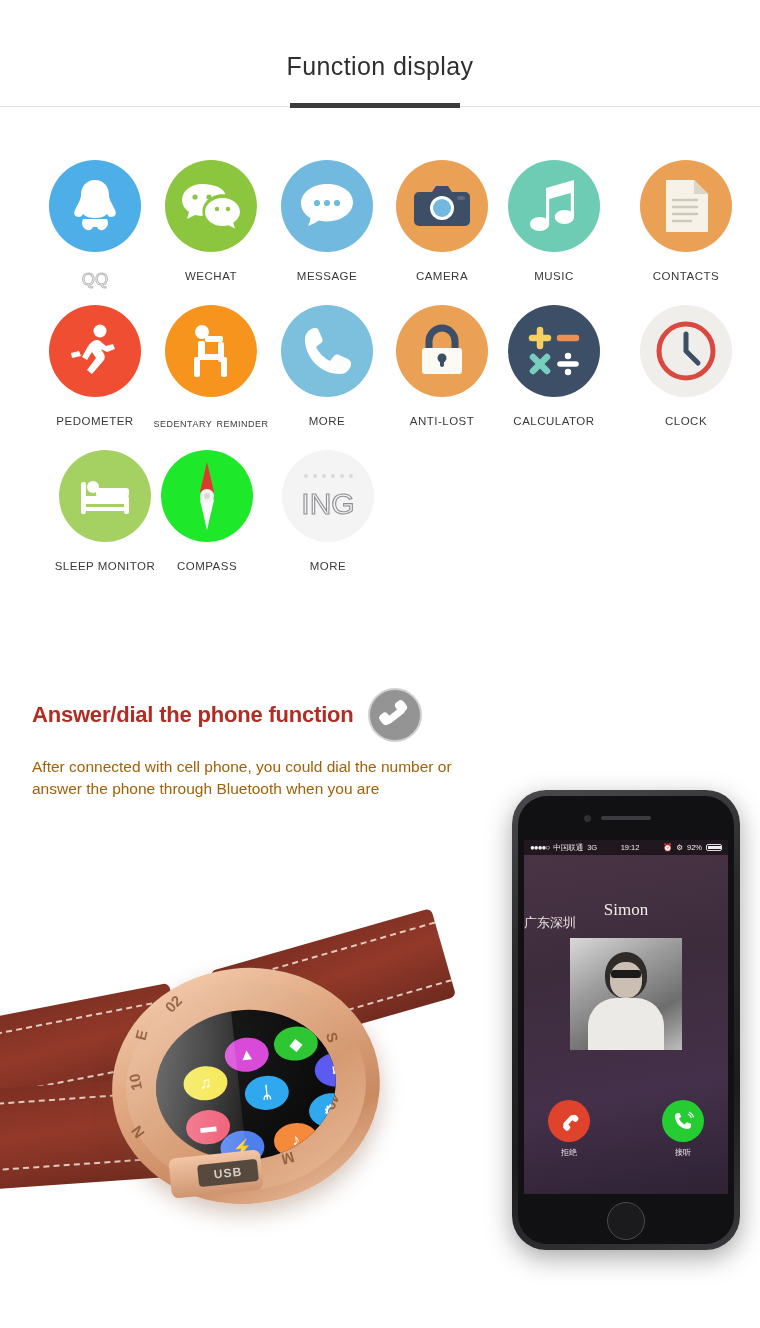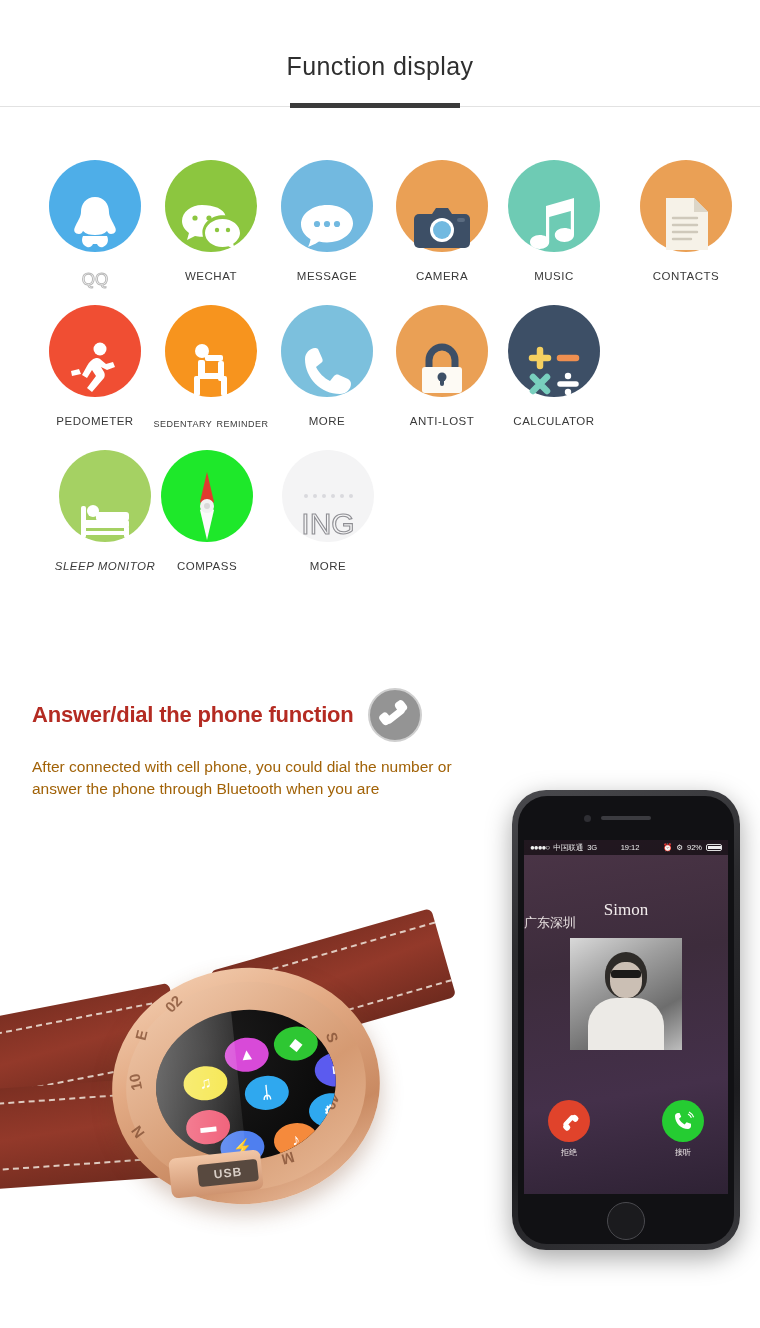--- a/index.html
+++ b/index.html
@@ -28,21 +28,21 @@
 
   
   .grid { position: absolute; left: 0; top: 160px; width: 760px; }
   .grid-row { position: relative; height: 145px; }
   .cell {
     position: absolute; width: 120px; text-align: center;
   }
   .circle {
     width: 92px; height: 92px; border-radius: 50%;
     margin: 0 auto; position: relative;
-    display: flex; align-items: flex-end; justify-content: center;
+    display: flex; align-items: center; justify-content: center;
   }
   .cell-label {
     margin-top: 18px; font-size: 11.5px; color: #3a3a3a;
     letter-spacing: .5px; white-space: nowrap;
   }
   .cell-label.outline {
     color: transparent; -webkit-text-stroke: 1px #b9b9b9;
     font-size: 17px; letter-spacing: 0px;
   }
   .cell-label.smallcaps { font-variant: small-caps; text-transform: lowercase; font-size: 13px; text-align: center; }
@@ -332,23 +332,32 @@
                 <path d="M34 13h16" stroke="#ef8f50" stroke-width="6.5"></path>
                 <path d="M7 32l14 14M21 32L7 46" stroke="#79cfbe" stroke-width="6.5"></path>
                 <path d="M34 39h16" stroke="#fff" stroke-width="5.5"></path>
               </g>
               <circle cx="42" cy="31" r="3.2" fill="#fff"></circle>
               <circle cx="42" cy="47" r="3.2" fill="#fff"></circle>
             </svg>
           </div>
           <div class="cell-label">CALCULATOR</div>
         </div>
+        <div class="cell" style="left: 626px;">
+          <div class="circle" style="background: rgb(239, 238, 234);">
+            <svg width="70" height="70" viewBox="0 0 70 70">
+              <circle cx="35" cy="35" r="27" fill="none" stroke="#d9493f" stroke-width="5"></circle>
+              <path d="M35 18v17l12 12" stroke="#3d4f66" stroke-width="5" fill="none" stroke-linecap="round" stroke-linejoin="round"></path>
+            </svg>
+          </div>
+          <div class="cell-label">CLOCK</div>
+        </div>
       </div>
       <div class="grid-row">
-        <div class="cell" style="left: 45px; font-style: italic;">
+        <div class="cell" style="left: 45px;">
           <div class="circle" style="background: rgb(165, 209, 99);">
             <svg width="58" height="44" viewBox="0 0 58 44">
               <circle cx="17" cy="13" r="6" fill="#fff"></circle>
               <rect x="5" y="8" width="5" height="32" rx="2" fill="#fff"></rect>
               <rect x="5" y="22" width="48" height="8" rx="2" fill="#fff"></rect>
               <rect x="20" y="14" width="33" height="9" rx="3" fill="#fff"></rect>
               <rect x="48" y="28" width="5" height="12" rx="2" fill="#fff"></rect>
               <rect x="5" y="33" width="48" height="4" rx="2" fill="#fff"></rect>
             </svg>
           </div>

